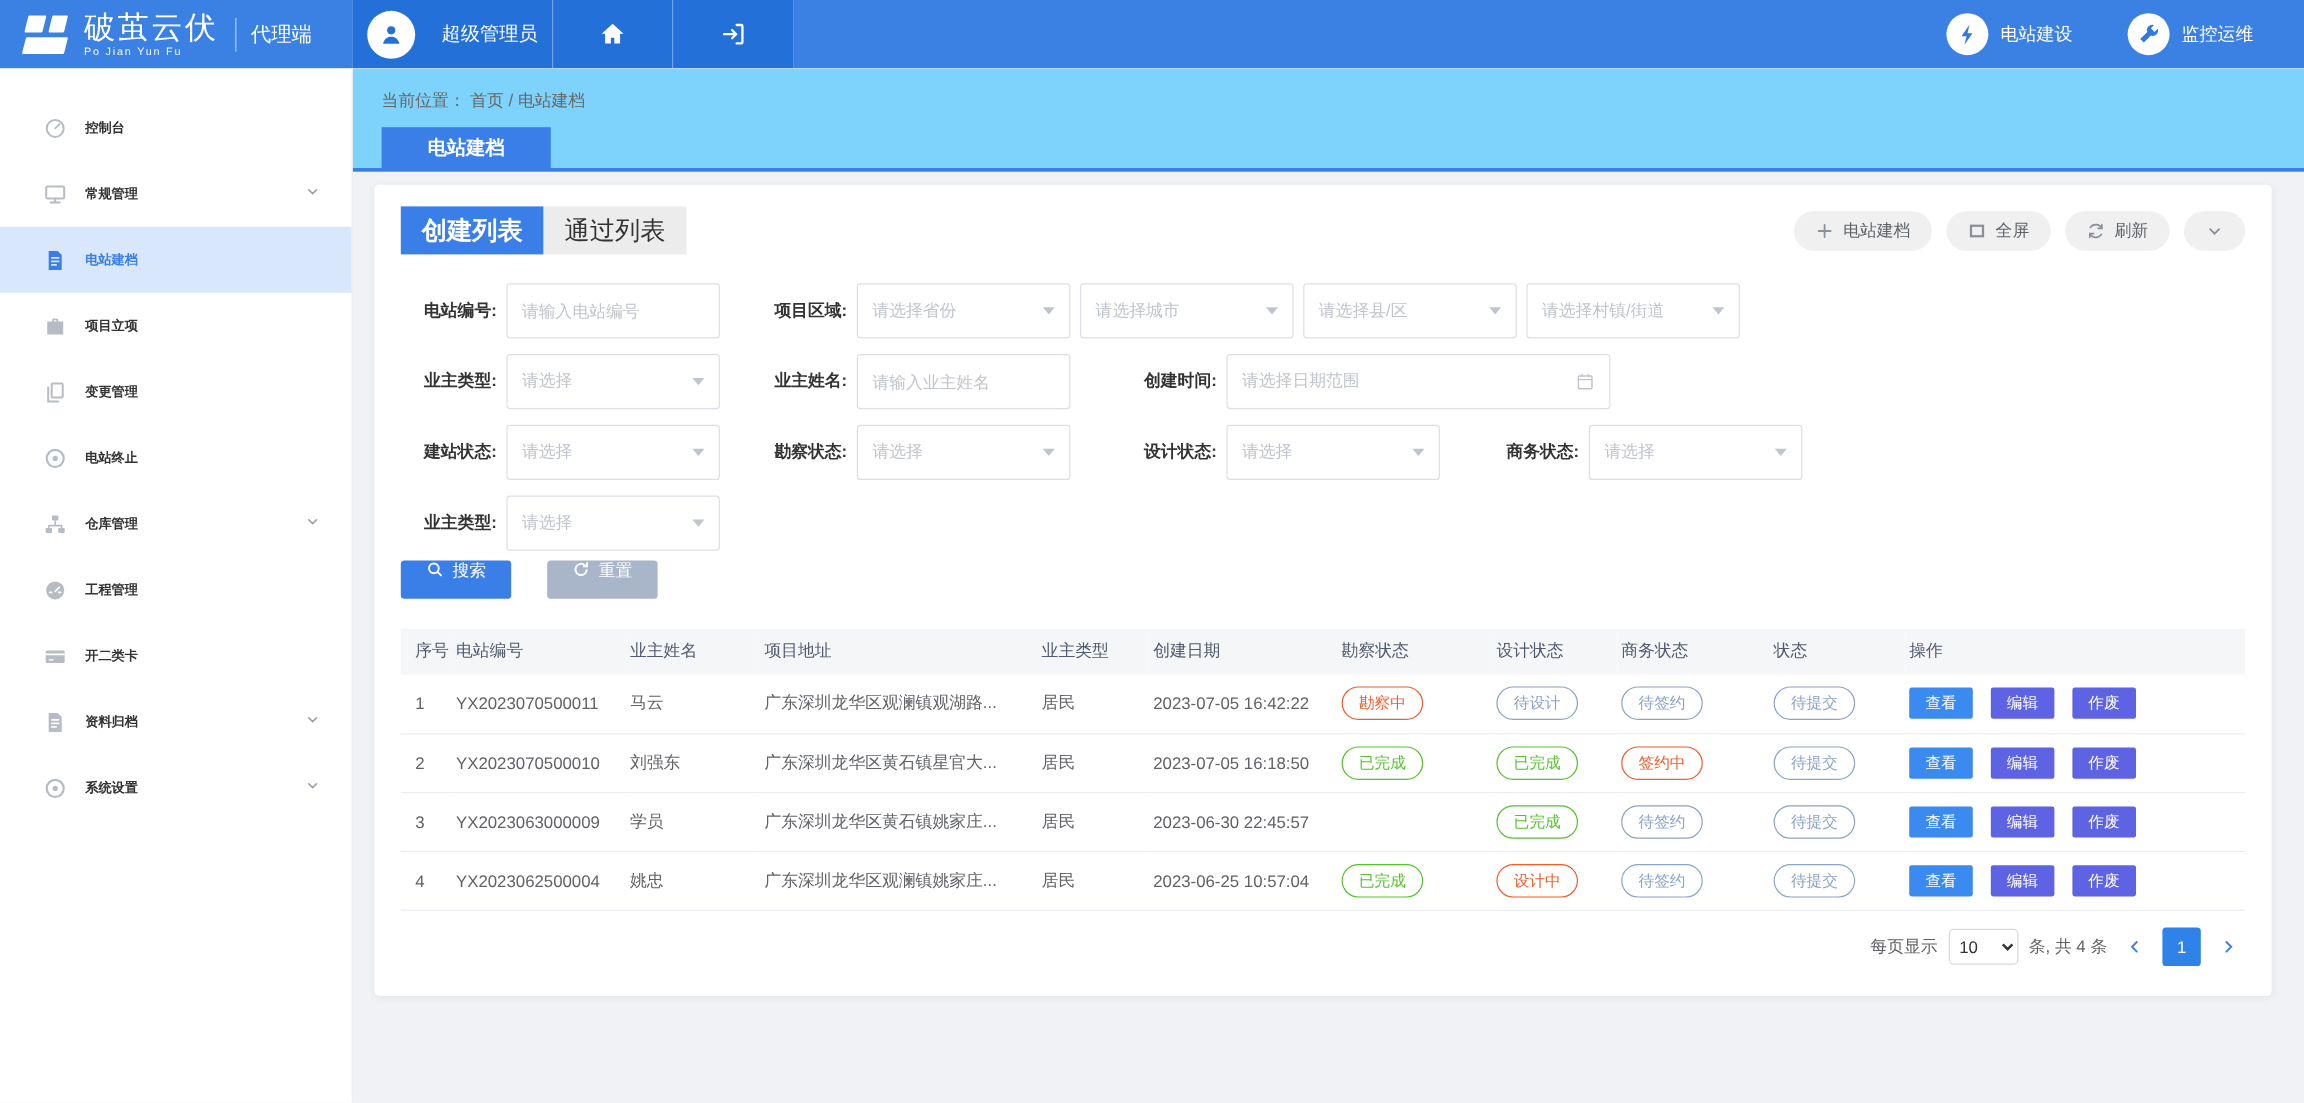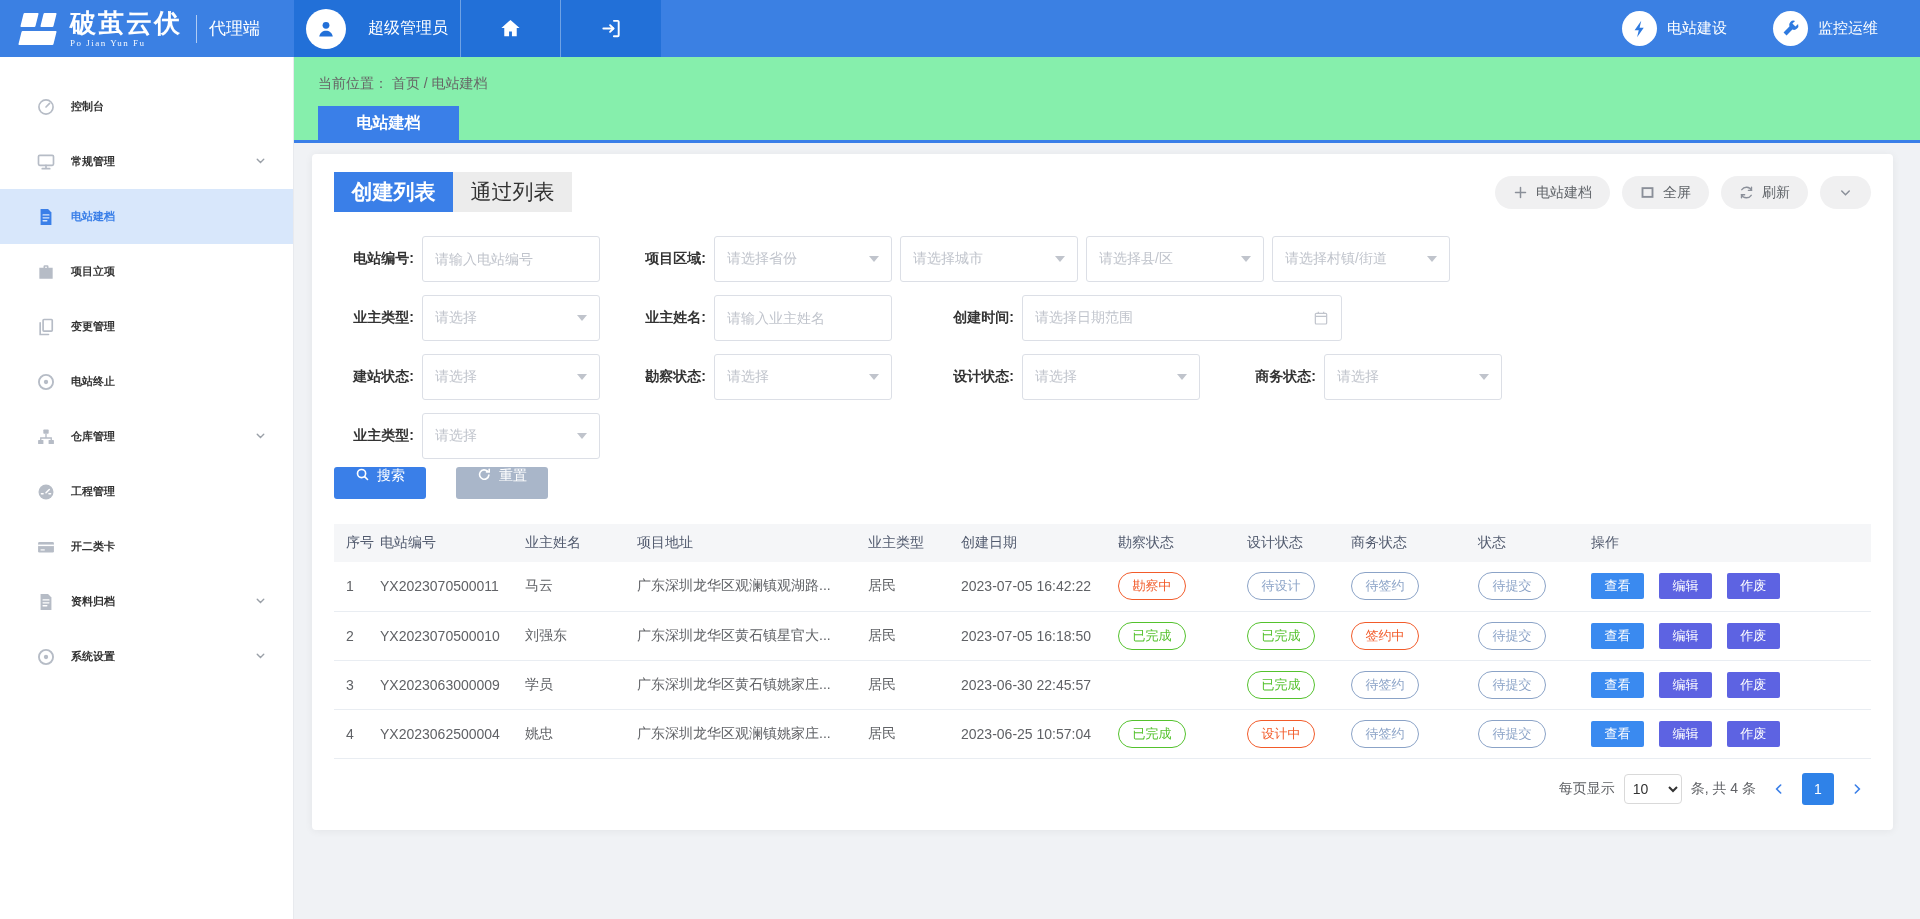--- a/index.html
+++ b/index.html
@@ -7,22 +7,22 @@
 
   
   .header { height:57px; display:flex; color:#fff; }
   .brand { width:294px; background:#3b80e3; display:flex; align-items:center; padding-left:18px; }
   .logo-mark { position:relative; width:42px; height:40px; margin-right:10px; }
   .logo-mark span { position:absolute; background:#fff; transform:skewX(-14deg); border-radius:1px; }
   .lm1 { left:4px; top:4px; width:15px; height:14px; }
   .lm2 { left:24px; top:4px; width:13px; height:14px; }
   .lm3 { left:2px; top:22px; width:35px; height:14px; }
   .brand-text { line-height:1; }
-  .brand-name { font-size:26px; font-weight:bold; letter-spacing:2px; }
-  .brand-sub { font-size:9px; letter-spacing:1.5px; margin-top:3px; color:rgba(255,255,255,.95);font-family:Liberation Serif, serif; }
+  .brand-name { font-size:26px; font-weight:normal; letter-spacing:2px; }
+  .brand-sub { font-size:9px; letter-spacing:1.5px; margin-top:3px; color:rgba(255,255,255,.95); }
   .brand-divider { width:1px; height:28px; background:rgba(255,255,255,.6); margin:0 12px 0 14px; }
   .brand-portal { font-size:17px; }
   .user-block { width:367px; background:#2270d8; display:flex; align-items:stretch; }
   .ub-sec { display:flex; align-items:center; justify-content:center; border-right:1px solid rgba(255,255,255,.35); cursor:pointer; }
   .ub-user { flex:1; gap:22px; }
   .avatar { width:40px; height:40px; border-radius:50%; background:#fff; display:flex; align-items:center; justify-content:center; color:#2270d8; }
   .ub-name { font-size:16px; }
   .ub-home { width:100px; }
   .ub-logout { width:100px; border-right:none; }
   .header-right { flex:1; background:#3b80e3; display:flex; align-items:center; justify-content:flex-end; gap:46px; padding-right:42px; }
@@ -34,21 +34,21 @@
   .sidebar { width:294px; background:#fff; border-right:1px solid #e8eaee; padding-top:22px; flex-shrink:0; }
   .menu-item { height:55px; display:flex; align-items:center; padding:0 26px 0 36px; cursor:pointer; color:#333; }
   .mi-icon { width:20px; height:20px; color:#b6bcc6; margin-right:15px; flex-shrink:0; }
   .mi-icon svg { display:block; }
   .mi-label { font-size:11px; font-weight:700; flex:1; }
   .mi-chevron { color:#9aa0a8; }
   .menu-item.active { background:#d8e7fb; }
   .menu-item.active .mi-icon, .menu-item.active .mi-label { color:#3a7fe8; }
 
   .main { flex:1; display:flex; flex-direction:column; background:#f0f2f5; overflow:hidden; }
-  .top-white { background:#86efac; }
+  .top-white { background:#7dd3fc; }
   .breadcrumb { padding:18px 0 0 24px; font-size:14px; color:#666; }
   .breadcrumb .bc-link { color:#666; cursor:pointer; }
   .page-tab { margin:13px 0 0 24px; width:141px; height:34px; background:#3a7fe8; color:#fff; font-size:16px; font-weight:bold; display:flex; align-items:center; justify-content:center; cursor:pointer; }
   .blue-line { height:3px; background:#3a7fe8; }
 
   .content { flex:1; padding:11px 27px 0 18px; }
   .card { background:#fff; border-radius:4px; box-shadow:0 1px 8px rgba(0,0,0,.06); height:676px; padding:18px 22px 0 22px; }
 
   .card-head { display:flex; justify-content:space-between; align-items:flex-start; }
   .list-tabs { display:flex; }

